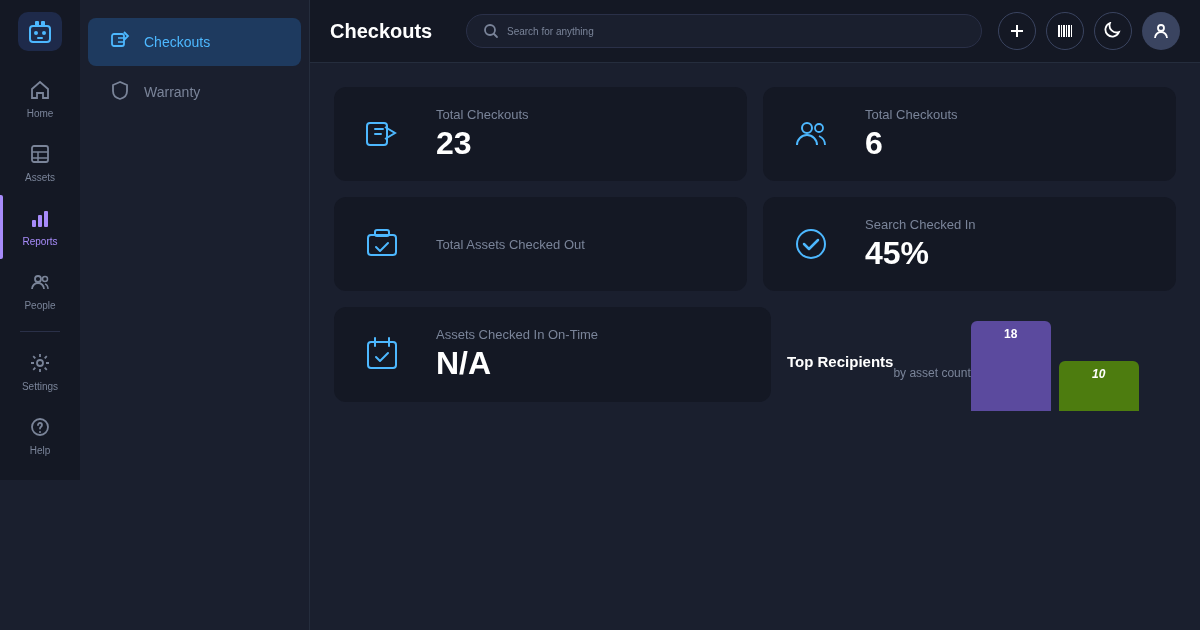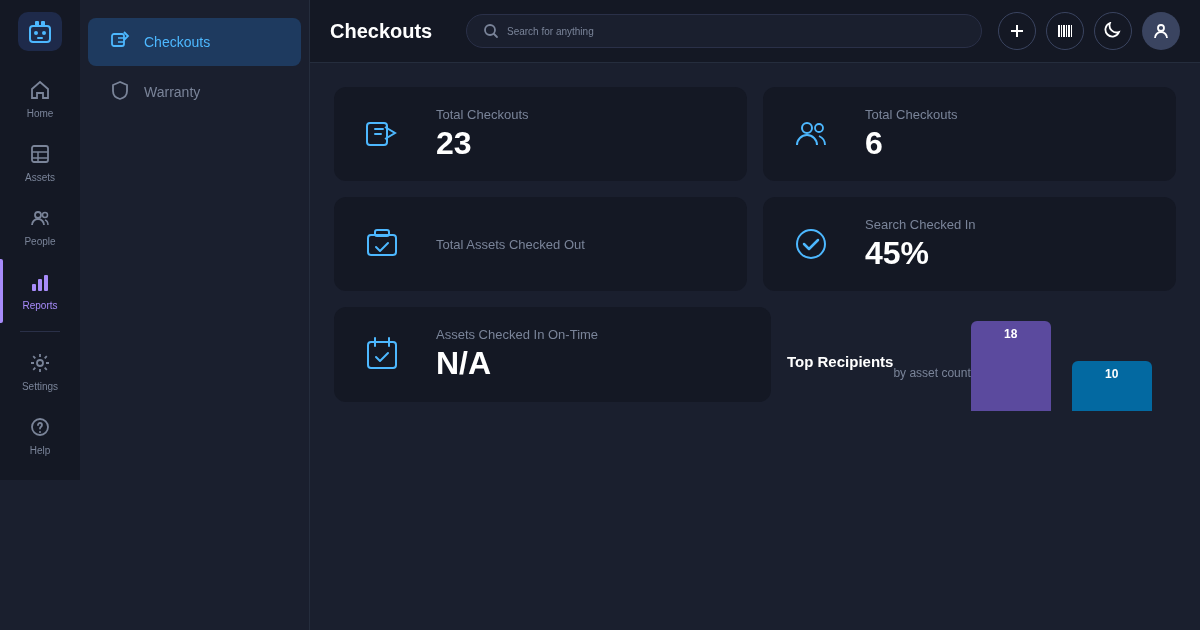--- a/index.html
+++ b/index.html
@@ -254,21 +254,21 @@
     .stat-value {
       font-size: 32px;
       font-weight: 700;
       color: #fff;
       line-height: 1.1;
     }
 
     .bar-chart {
       display: flex;
       align-items: flex-end;
-      gap: 21px;
+      gap: 8px;
       height: 100px;
     }
 
     .bar {
       border-radius: 6px 6px 0 0;
       display: flex;
       align-items: flex-start;
       justify-content: center;
       padding-top: 6px;
       font-size: 12px;
@@ -306,41 +306,41 @@
       <svg width="22" height="22" viewBox="0 0 22 22" fill="none">
         <rect x="3" y="3" width="16" height="16" rx="2" stroke="#7a8499" stroke-width="1.8"></rect>
         <line x1="3" y1="9" x2="19" y2="9" stroke="#7a8499" stroke-width="1.5"></line>
         <line x1="3" y1="15" x2="19" y2="15" stroke="#7a8499" stroke-width="1.5"></line>
         <line x1="9" y1="9" x2="9" y2="19" stroke="#7a8499" stroke-width="1.5"></line>
       </svg>
     </span>
     <span class="nav-label">Assets</span>
   </div>
 
+  <div class="nav-item active">
+    <span class="nav-icon">
+      <svg width="22" height="22" viewBox="0 0 22 22" fill="none">
+        <rect x="3" y="13" width="4" height="7" rx="1" fill="#a78bfa"></rect>
+        <rect x="9" y="8" width="4" height="12" rx="1" fill="#a78bfa"></rect>
+        <rect x="15" y="4" width="4" height="16" rx="1" fill="#a78bfa"></rect>
+      </svg>
+    </span>
+    <span class="nav-label" style="color:#a78bfa">Reports</span>
+  </div>
+
   <div class="nav-item">
     <span class="nav-icon">
       <svg width="22" height="22" viewBox="0 0 22 22" fill="none">
         <circle cx="9" cy="8" r="3" stroke="#7a8499" stroke-width="1.8"></circle>
         <path d="M3 18c0-3.314 2.686-6 6-6s6 2.686 6 6" stroke="#7a8499" stroke-width="1.8"></path>
         <circle cx="16" cy="8" r="2.5" stroke="#7a8499" stroke-width="1.5"></circle>
         <path d="M19 18c0-2.5-1.5-4.5-3-5" stroke="#7a8499" stroke-width="1.5"></path>
       </svg>
     </span>
     <span class="nav-label">People</span>
-  </div>
-
-  <div class="nav-item active">
-    <span class="nav-icon">
-      <svg width="22" height="22" viewBox="0 0 22 22" fill="none">
-        <rect x="3" y="13" width="4" height="7" rx="1" fill="#a78bfa"></rect>
-        <rect x="9" y="8" width="4" height="12" rx="1" fill="#a78bfa"></rect>
-        <rect x="15" y="4" width="4" height="16" rx="1" fill="#a78bfa"></rect>
-      </svg>
-    </span>
-    <span class="nav-label" style="color:#a78bfa">Reports</span>
   </div>
 
   <div class="nav-divider"></div>
 
   <div class="nav-item">
     <span class="nav-icon">
       <svg width="22" height="22" viewBox="0 0 22 22" fill="none">
         <circle cx="11" cy="11" r="3" stroke="#7a8499" stroke-width="1.8"></circle>
         <path d="M11 2v3M11 17v3M2 11h3M17 11h3M4.2 4.2l2.1 2.1M15.7 15.7l2.1 2.1M4.2 17.8l2.1-2.1M15.7 6.3l2.1-2.1" stroke="#7a8499" stroke-width="1.8"></path>
       </svg>
@@ -509,20 +509,20 @@
         </div>
       </div>
 
       <div style="flex:1; display:flex; flex-direction:row; align-items:center; padding-top:4px;">
         <div style="font-size:15px;font-weight:600;color:#fff;">Top Recipients</div>
         <div style="font-size:12px;color:#7a8499;margin-bottom:14px;margin-top:37px;">by asset count</div>
         <div class="bar-chart">
           <div class="bar" style="background:#5b4a9e; height:90px; width:80px;">
             <span>18</span>
           </div>
-          <div class="bar" style="background:#0369a1; height:50px; width:80px; align-self:flex-end;">
+          <div class="bar" style="background:#4d7c0f; height:50px; width:80px; align-self:flex-end;font-style:italic;">
             <span>10</span>
           </div>
         </div>
       </div>
     </div>
   </div>
 </div>
 
 </body></html>

